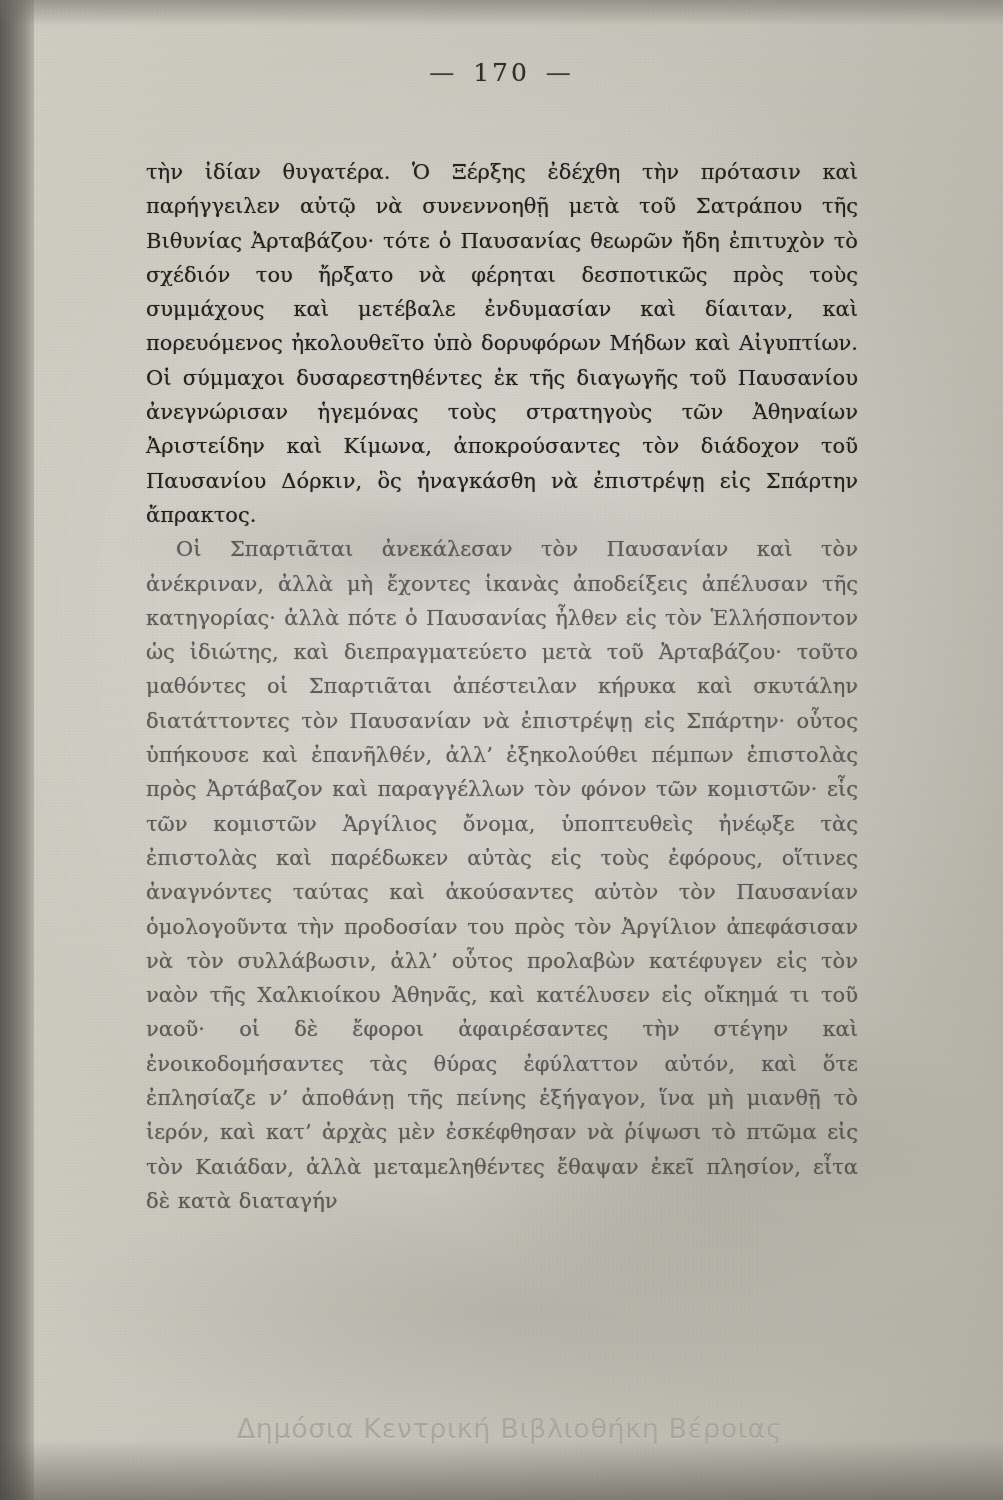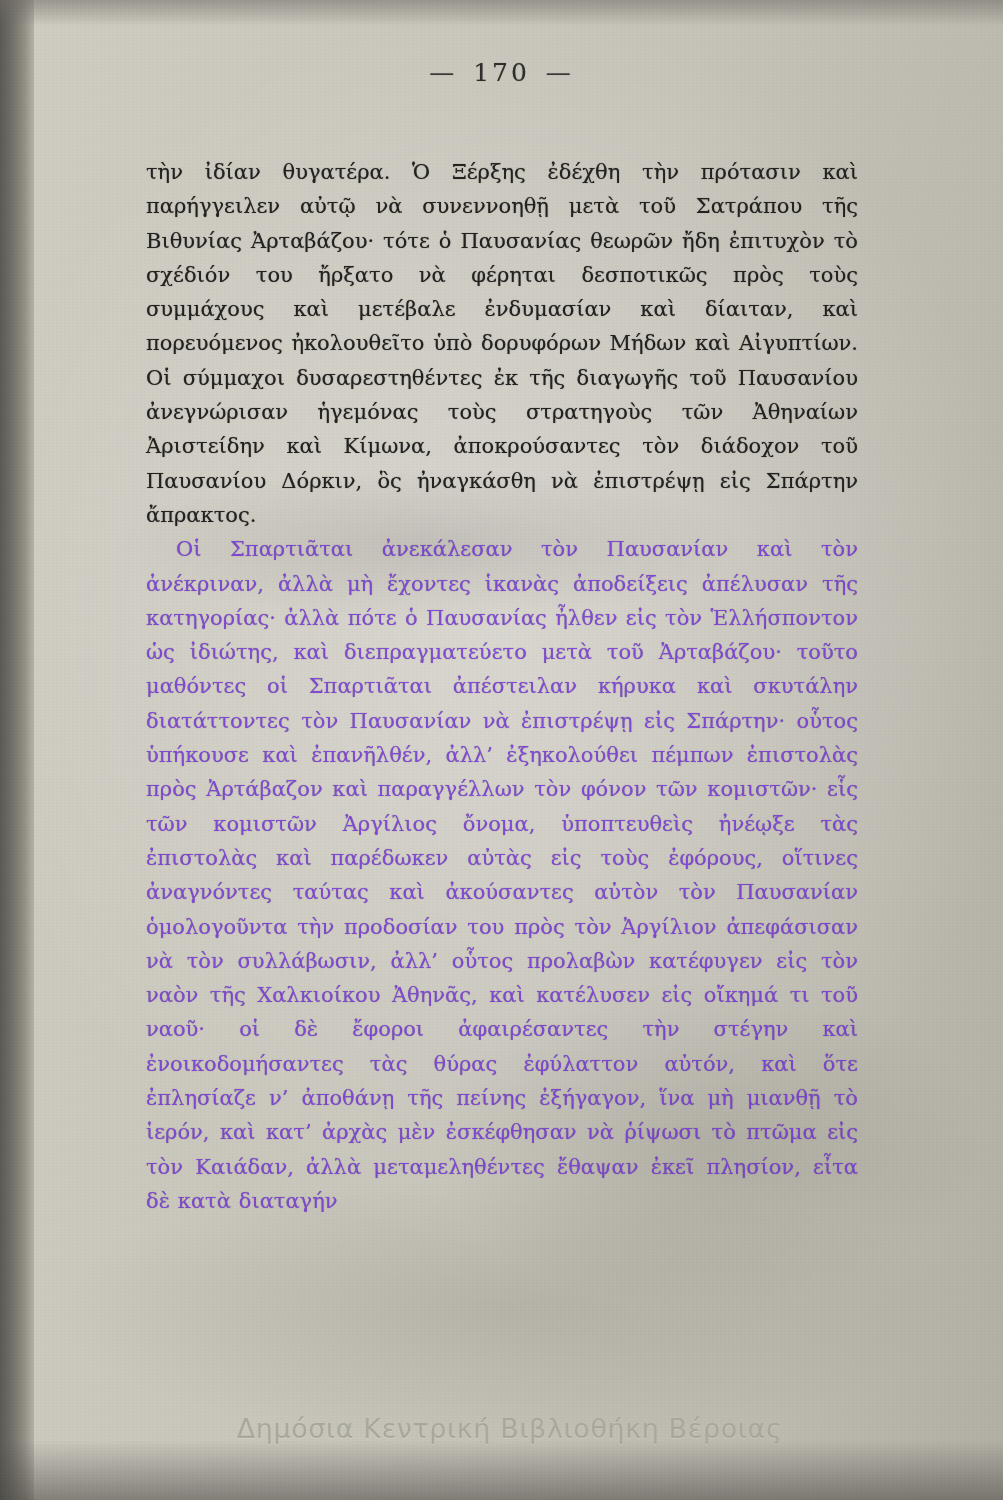--- a/index.html
+++ b/index.html
@@ -112,21 +112,21 @@
     margin-top: 33px;
   }
   .body-text p {
     margin: 0;
   }
   .body-text p.indent {
     text-indent: 30px;
   }
   
   .fade-0 { opacity: 1.00; }
-  .fade-2 { opacity: 0.80; color:#6d28d9; }
+  .fade-2 { opacity: 0.80; color:#404040; }
 
   .watermark {
     position: absolute;
     left: 16px; right: 0;
     bottom: 56px;
     text-align: center;
     font-family: "DejaVu Sans", sans-serif;
     font-size: 27px;
     letter-spacing: 0.6px;
     color: rgba(168,166,156,0.95);

